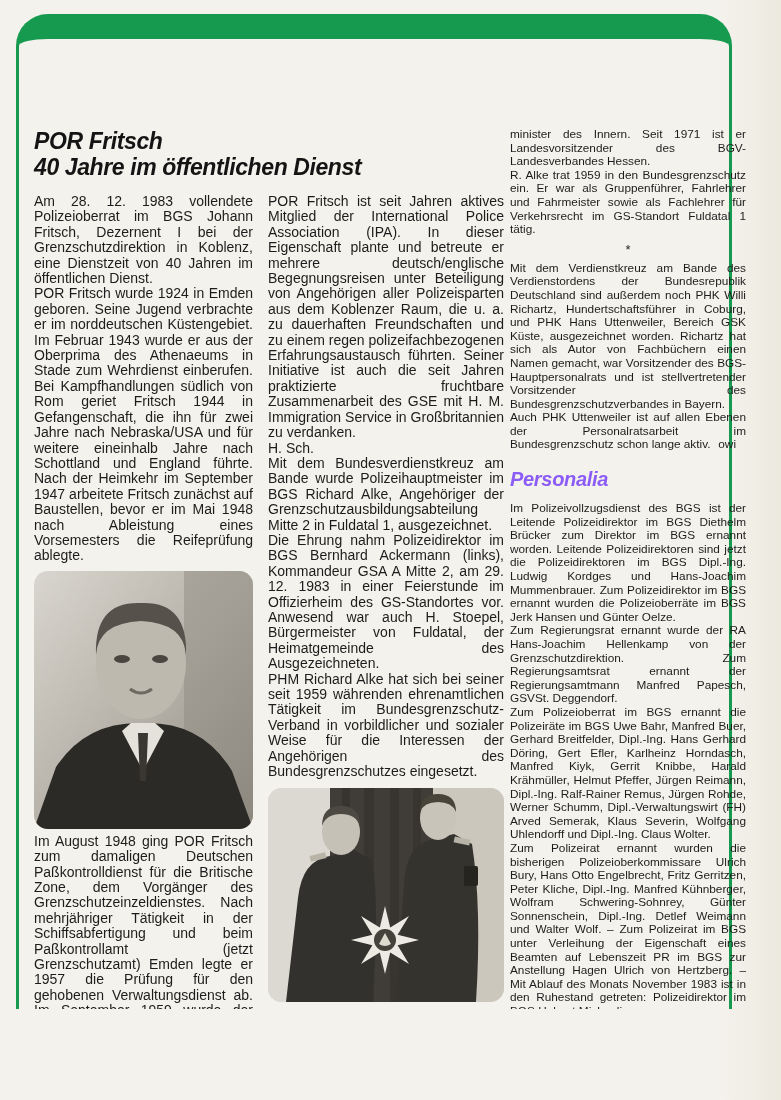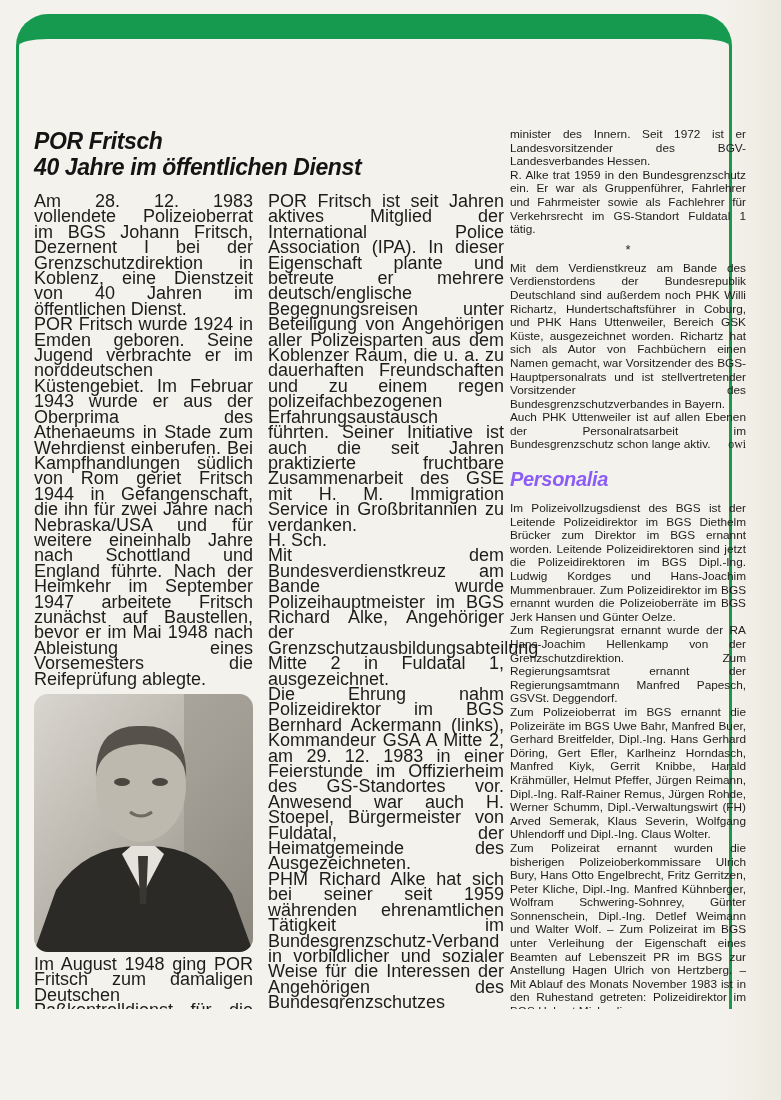--- a/index.html
+++ b/index.html
@@ -29,27 +29,27 @@
     margin:0 0 14px 0;
     font-style:italic;font-weight:bold;
     font-size:23px;line-height:26px;letter-spacing:-0.4px;color:#141414;
   }
   h2{
     font-style:italic;font-weight:bold;color:#8b5cf6;letter-spacing:-0.3px;
     font-size:19.5px;line-height:22px;margin:15px 0 11px 0;
   }
   h2.personalia-title{font-size:20px;margin:16px 0 12px 0;}
   .col p{
-    margin:0;font-size:18px;line-height:15.4px;text-align:justify;
+    margin:0;font-size:14px;line-height:15.4px;text-align:justify;
     hyphens:auto;-webkit-hyphens:auto;
   }
   .col3 p{font-size:11.8px;line-height:13.6px;}
   .sig{ text-align:right;font-size:12.4px;line-height:15.4px;margin:0;}
   .with-sig{position:relative;}
-  .inline-sig{position:absolute;right:0;bottom:0;font-size:11.8px;font-family:Liberation Serif, serif;}
+  .inline-sig{position:absolute;right:10px;bottom:0;font-size:11.8px;}
   .star-sep{text-align:center;font-size:13px;line-height:14px;margin:6px 0 5px 0;}
   figure{margin:0;}
   .photo{
     border-radius:14px;overflow:hidden;display:block;
   }
   .photo-portrait{margin:7px 0 5px 0;}
   .photo-ceremony{margin:9px 0 7px 0;}
   .page-number{
     position:absolute;right:32px;top:1076px;
     font-size:9px;font-weight:bold;color:#222;margin-top:48px;
@@ -133,21 +133,21 @@
               </g>
             </svg>
           </figure>
 
           <p>Neben seiner ehrenamtlichen Tätigkeit im Bundesgrenzschutz-Verband ist er aktiv tätig als Mitglied im BGS-Bezirkspersonalrat beim Grenzschutzkommando Mitte und im BGS-Hauptpersonalrat beim Bundes-</p>
         </div>
       </div>
     </div>
 
     <div class="col col3">
-      <p>minister des Innern. Seit 1972 ist er Landesvorsitzender des BGV-Landesverbandes Hessen.</p>
+      <p>minister des Innern. Seit 1971 ist er Landesvorsitzender des BGV-Landesverbandes Hessen.</p>
       <p>R. Alke trat 1959 in den Bundesgrenzschutz ein. Er war als Gruppenführer, Fahrlehrer und Fahrmeister sowie als Fachlehrer für Verkehrsrecht im GS-Standort Fuldatal 1 tätig.</p>
       <div class="star-sep">*</div>
       <p>Mit dem Verdienstkreuz am Bande des Verdienstordens der Bundesrepublik Deutschland sind außerdem noch PHK Willi Richartz, Hundertschaftsführer in Coburg, und PHK Hans Uttenweiler, Bereich GSK Küste, ausgezeichnet worden. Richartz hat sich als Autor von Fachbüchern einen Namen gemacht, war Vorsitzender des BGS-Hauptpersonalrats und ist stellvertretender Vorsitzender des Bundesgrenzschutzverbandes in Bayern.</p>
       <p class="with-sig"><span>Auch PHK Uttenweiler ist auf allen Ebenen der Personalratsarbeit im Bundesgrenzschutz schon lange aktiv.</span><span class="inline-sig">owi</span></p>
 
       <h2 class="personalia-title">Personalia</h2>
       <p>Im Polizeivollzugsdienst des BGS ist der Leitende Polizeidirektor im BGS Diethelm Brücker zum Direktor im BGS ernannt worden. Leitende Polizeidirektoren sind jetzt die Polizeidirektoren im BGS Dipl.-Ing. Ludwig Kordges und Hans-Joachim Mummenbrauer. Zum Polizeidirektor im BGS ernannt wurden die Polizeioberräte im BGS Jerk Hansen und Günter Oelze.</p>
       <p>Zum Regierungsrat ernannt wurde der RA Hans-Joachim Hellenkamp von der Grenzschutzdirektion. Zum Regierungsamtsrat ernannt der Regierungsamtmann Manfred Papesch, GSVSt. Deggendorf.</p>
       <p>Zum Polizeioberrat im BGS ernannt die Polizeiräte im BGS Uwe Bahr, Manfred Buer, Gerhard Breitfelder, Dipl.-Ing. Hans Gerhard Döring, Gert Efler, Karlheinz Horndasch, Manfred Kiyk, Gerrit Knibbe, Harald Krähmüller, Helmut Pfeffer, Jürgen Reimann, Dipl.-Ing. Ralf-Rainer Remus, Jürgen Rohde, Werner Schumm, Dipl.-Verwaltungswirt (FH) Arved Semerak, Klaus Severin, Wolfgang Uhlendorff und Dipl.-Ing. Claus Wolter.</p>
       <p>Zum Polizeirat ernannt wurden die bisherigen Polizeioberkommissare Ulrich Bury, Hans Otto Engelbrecht, Fritz Gerritzen, Peter Kliche, Dipl.-Ing. Manfred Kühnberger, Wolfram Schwering-Sohnrey, Günter Sonnenschein, Dipl.-Ing. Detlef Weimann und Walter Wolf. – Zum Polizeirat im BGS unter Verleihung der Eigenschaft eines Beamten auf Lebenszeit PR im BGS zur Anstellung Hagen Ulrich von Hertzberg. – Mit Ablauf des Monats November 1983 ist in den Ruhestand getreten: Polizeidirektor im BGS Helmut Michaelis.</p>

